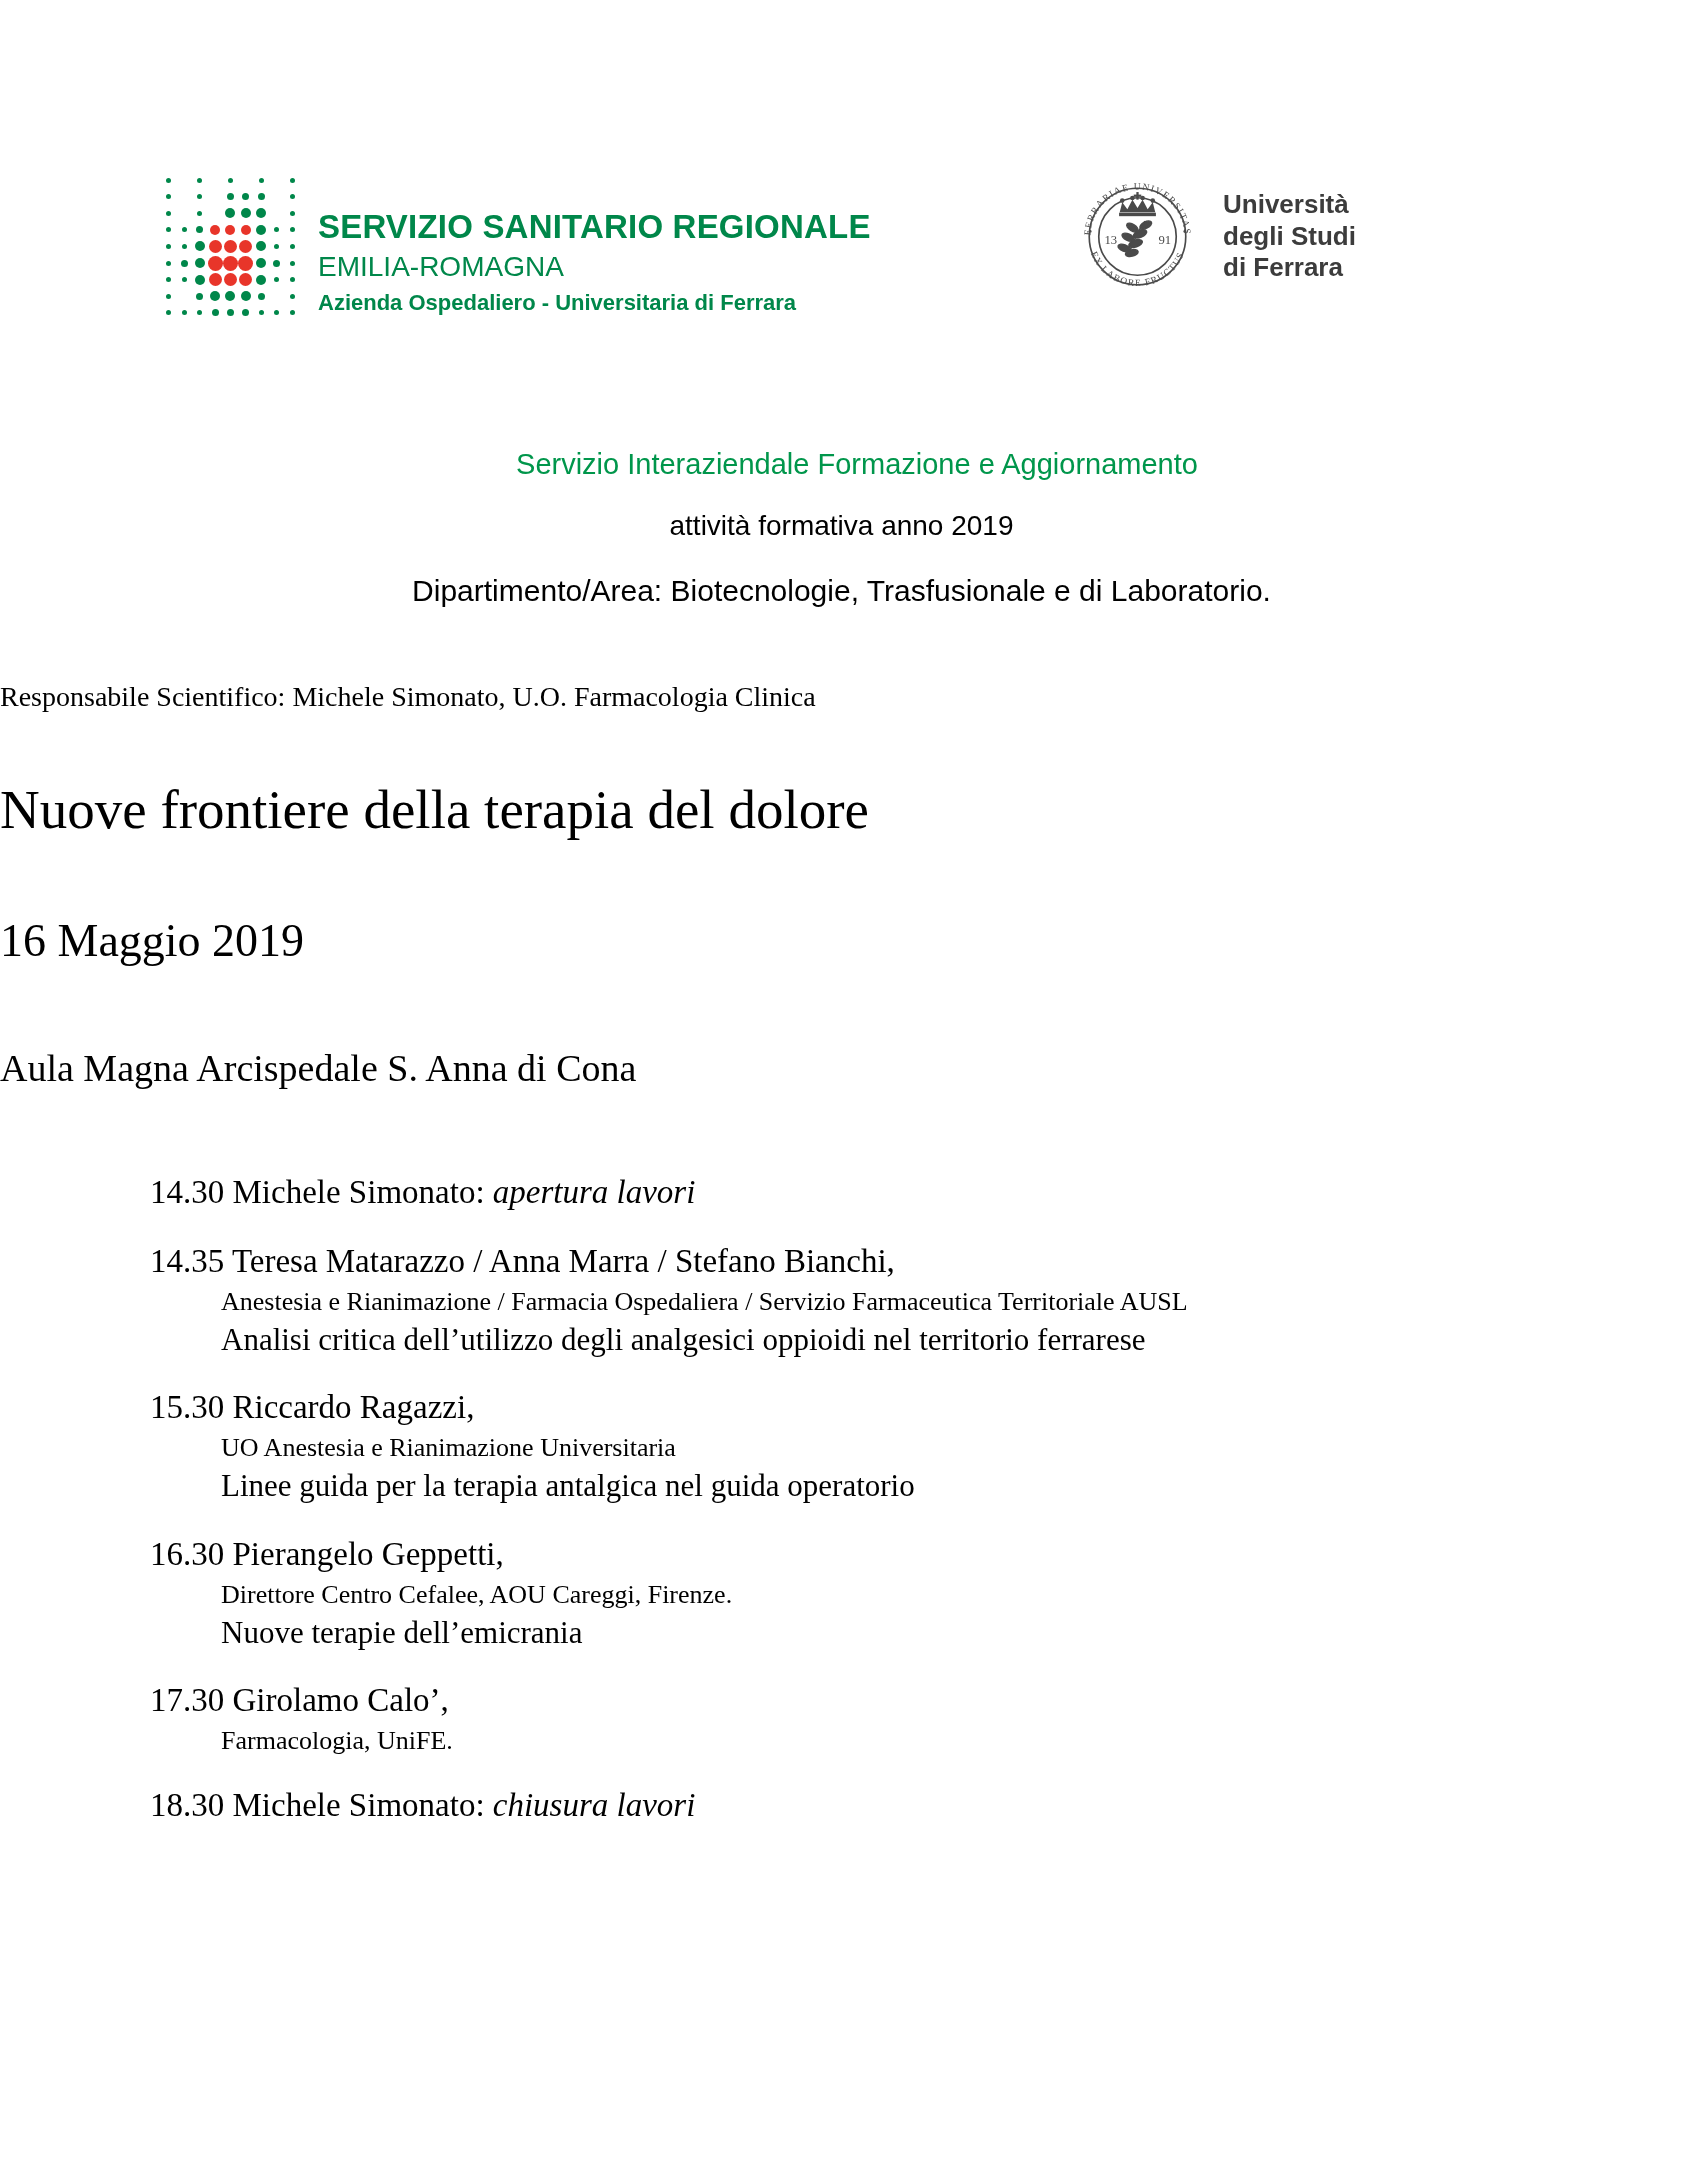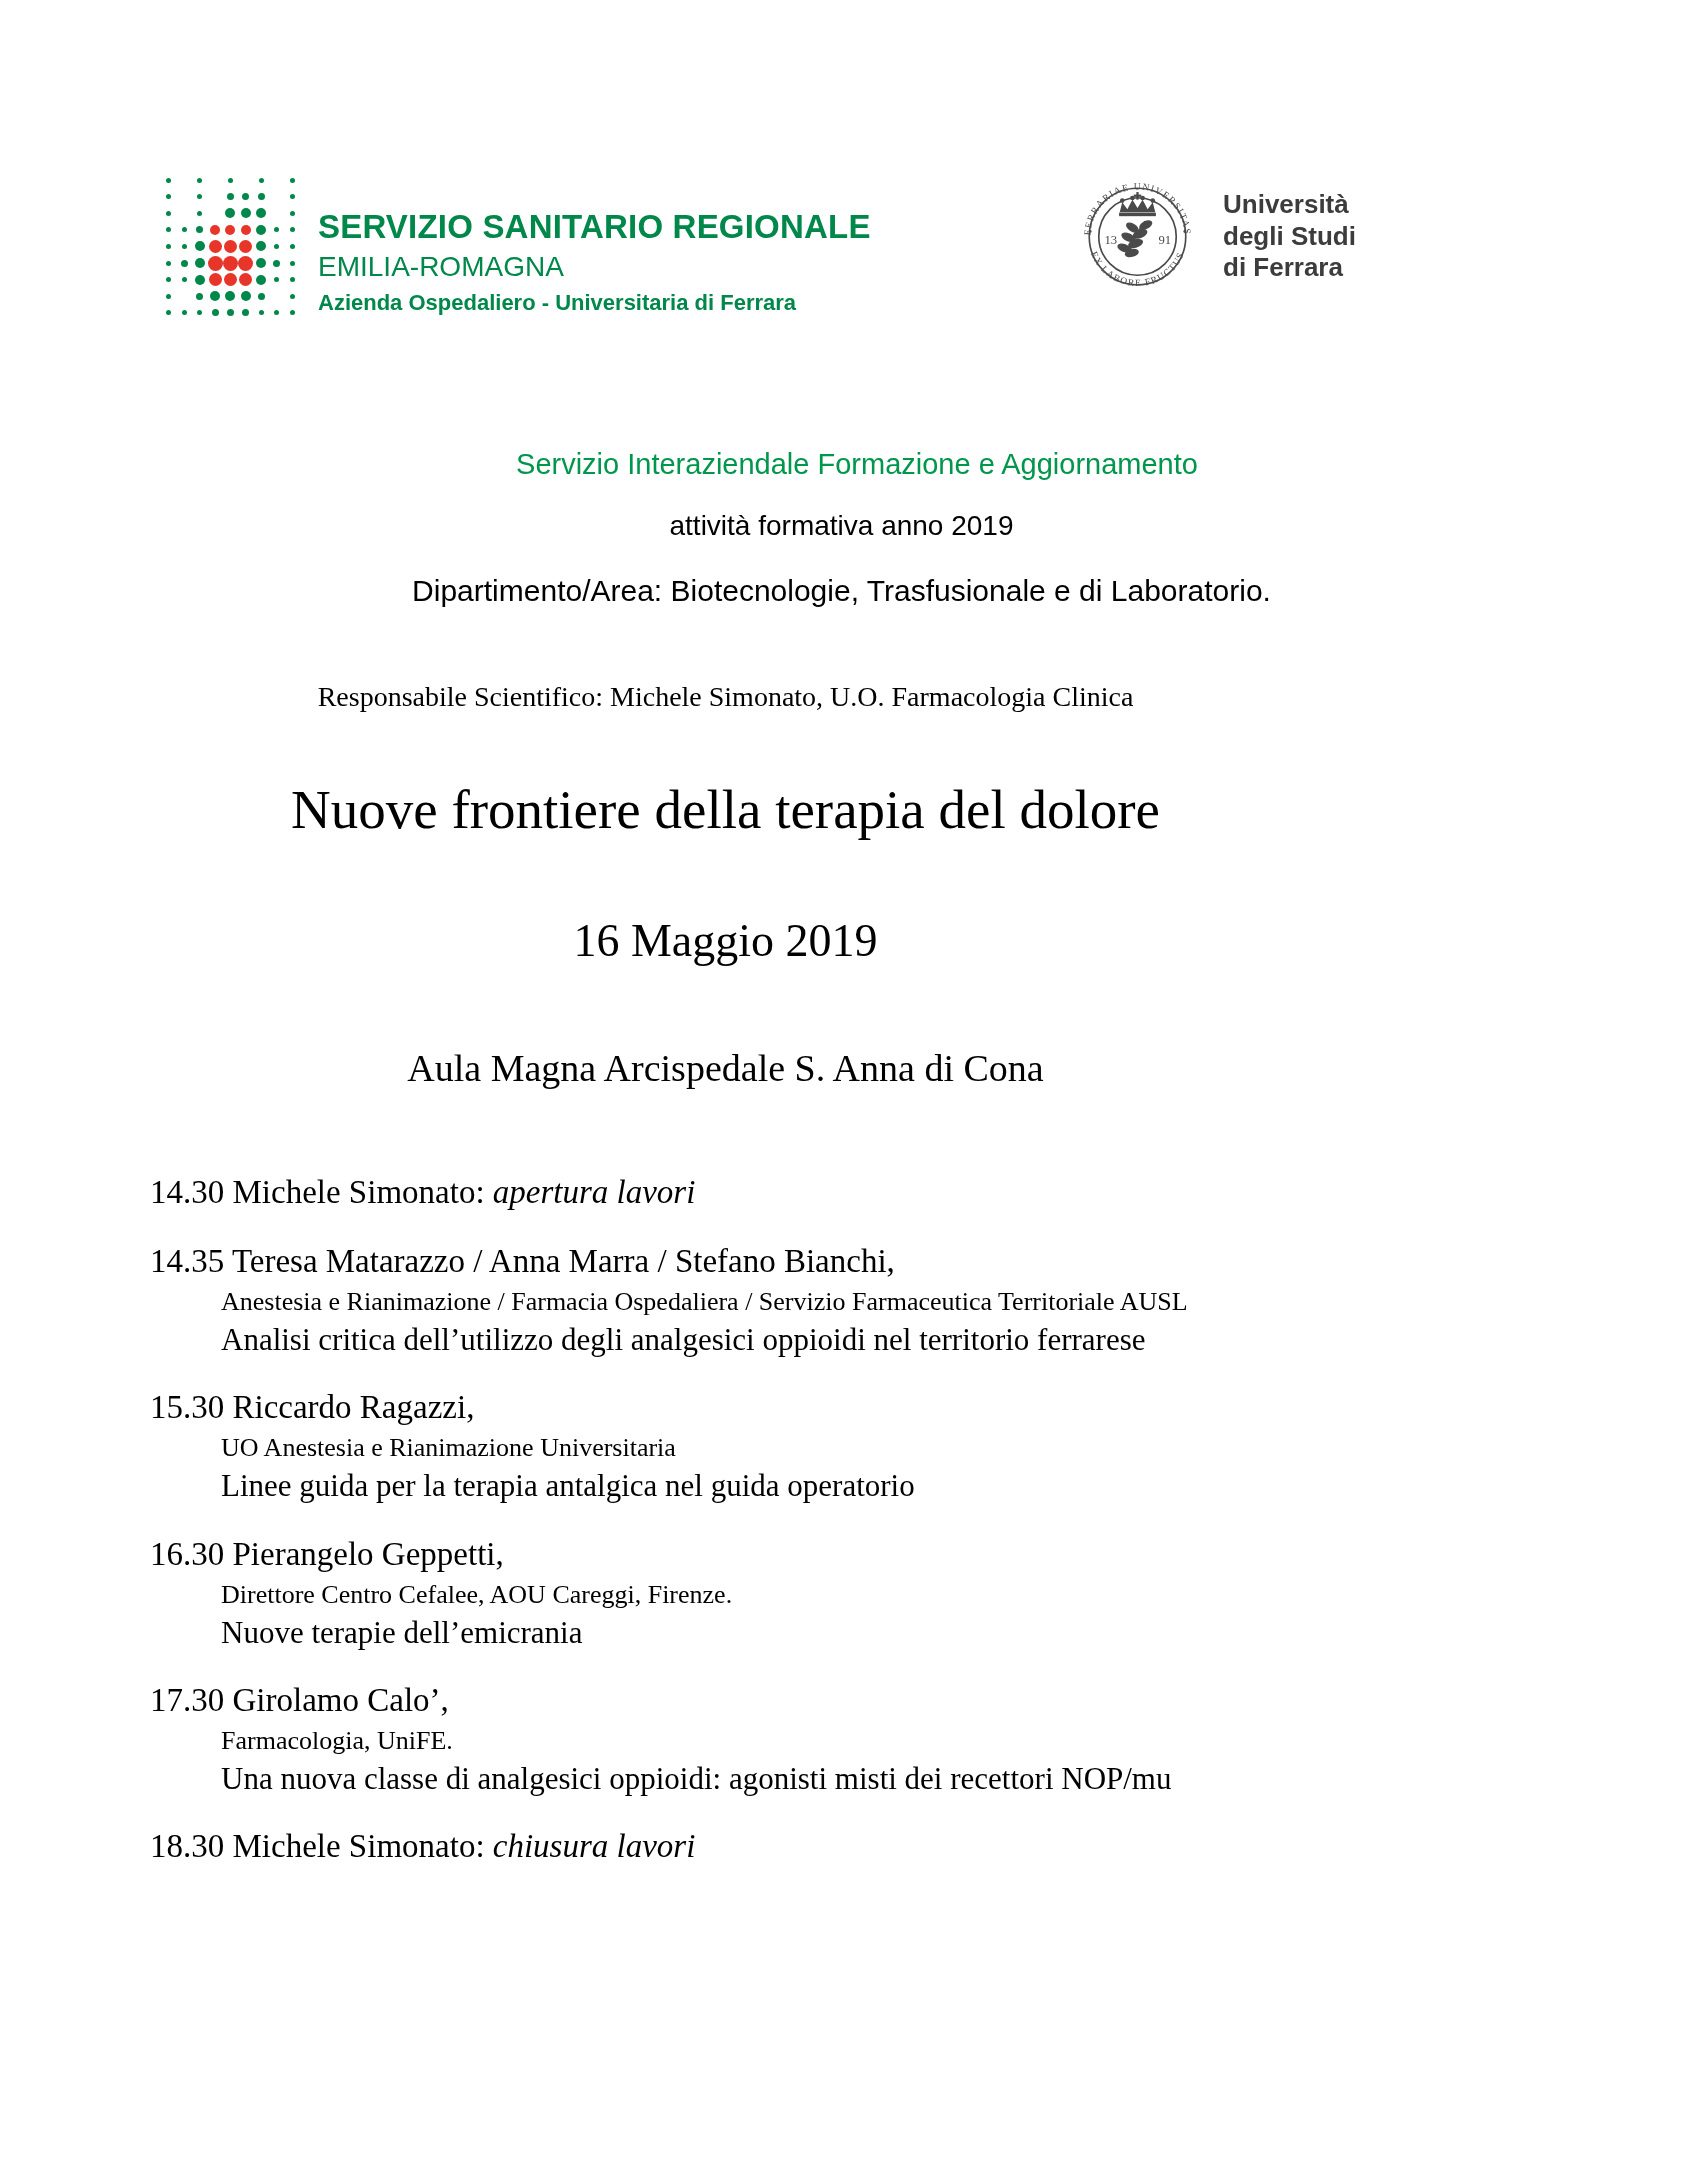--- a/index.html
+++ b/index.html
@@ -141,21 +141,21 @@
     margin-top: 36px;
     line-height: 1.0;
   }
 
   
   .title-block {
     position: absolute;
     left: 0;
     top: 683px;
     width: 1451px;
-    text-align: center;
+    text-align: left;
   }
   .responsabile {
     font-size: 28px;
     line-height: 1.0;
   }
   .main-title {
     font-size: 55px;
     margin-top: 71px;
     line-height: 1.0;
     font-weight: normal;
@@ -381,21 +381,20 @@
         <div class="prog-talk">Linee guida per la terapia antalgica nel guida operatorio</div>
       </div>
       <div class="prog-item">
         <div class="prog-head"><span>16.30 </span><span>Pierangelo Geppetti,</span></div>
         <div class="prog-affil">Direttore Centro Cefalee, AOU Careggi, Firenze.</div>
         <div class="prog-talk">Nuove terapie dell’emicrania</div>
       </div>
       <div class="prog-item">
         <div class="prog-head"><span>17.30 </span><span>Girolamo Calo’,</span></div>
         <div class="prog-affil">Farmacologia, UniFE.</div>
-        <div class="prog-talk">Una nuova classe di analgesici oppioidi: agonisti misti dei recettori NOP/mu</div>
       </div>
       <div class="prog-item">
         <div class="prog-head"><span>18.30 </span><span>Michele Simonato:</span><span class="inline-italic"> chiusura lavori</span></div>
       </div>
     </div>
 
 </div>
 
 
 </body></html>

